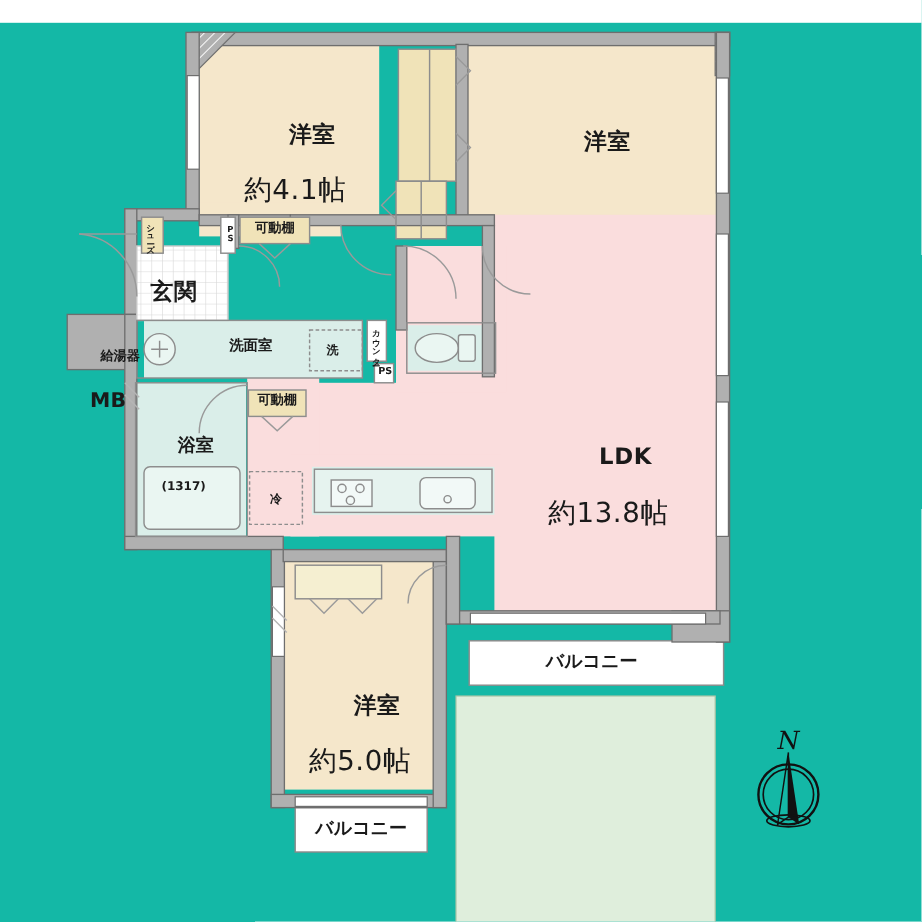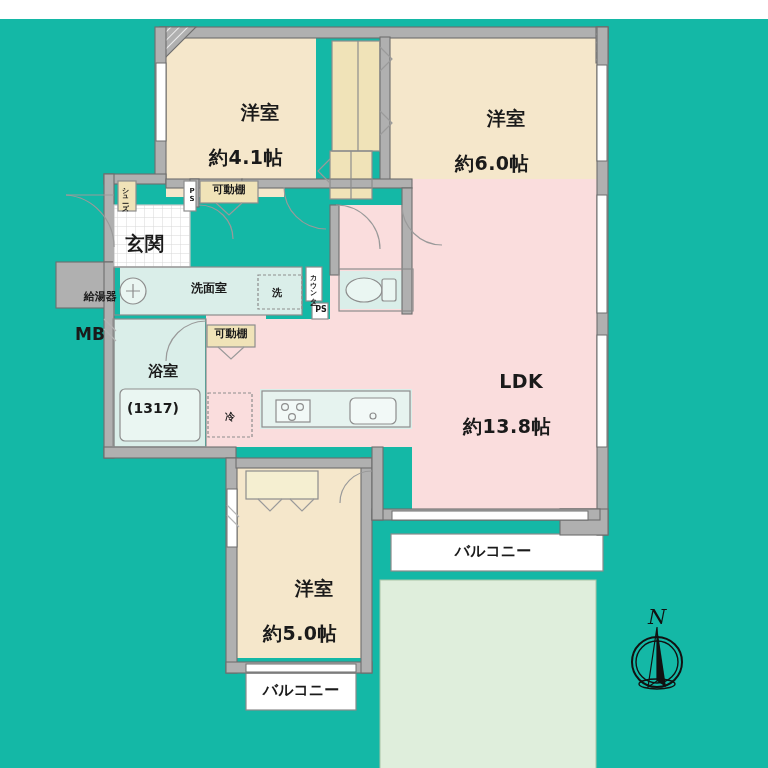--- a/index.html
+++ b/index.html
@@ -4,21 +4,21 @@
 <style>
   html,body{margin:0;padding:0;background:#ffffff;}
   body{width:768px;height:768px;overflow:hidden;
        font-family:"Liberation Sans","DejaVu Sans",sans-serif;}
   #stage{position:relative;width:768px;height:768px;background:#14b8a6;margin-top:19px;}
   #plan{position:absolute;left:0;top:0;width:768px;height:768px;}
   .lbl{position:absolute;text-align:center;color:#1a1a1a;
        font-family:"DejaVu Sans","Liberation Sans",sans-serif;
        line-height:1.18;white-space:pre;pointer-events:none;}
   .rm{font-size:19px;font-weight:700;letter-spacing:.5px;}
-  .rm .sub{display:block;font-size:19px;font-weight:700;}
+  .rm .sub{display:block;font-size:23px;font-weight:400;}
   .sm{font-size:13px;font-weight:700;}
   .xs{font-size:10px;font-weight:700;}
   .tiny{font-size:8px;font-weight:700;}
   .vert{writing-mode:vertical-rl;text-orientation:upright;font-size:7px;
         font-weight:700;letter-spacing:0px;line-height:1;}
   .nlab{position:absolute;font-family:"DejaVu Serif","Liberation Serif",serif;
         font-size:21px;font-style:italic;color:#111;}
 </style>
 </head>
 <body>
@@ -179,40 +179,39 @@
     </g>
   </svg>
 
   <div class="lbl rm" style="left:186px;top:60px;width:120px;">
     <span>洋室</span>
     <span class="sub">約4.1帖</span>
   </div>
 
   <div class="lbl rm" style="left:432px;top:66px;width:120px;">
     <span>洋室</span>
-    <span class="sub">約6.0帖</span>
   </div>
 
   <div class="lbl rm" style="left:442px;top:329px;width:130px;">
     <span>LDK</span>
     <span class="sub">約13.8帖</span>
   </div>
 
   <div class="lbl rm" style="left:240px;top:536px;width:120px;">
     <span>洋室</span>
     <span class="sub">約5.0帖</span>
   </div>
 
 
   <div class="lbl rm" style="left:107px;top:213px;width:76px;">玄関</div>
   <div class="lbl sm" style="left:167px;top:262px;width:84px;font-size:12px;">洗面室</div>
 
   <div class="lbl" style="left:114px;top:324px;width:78px;">
     <span class="sm" style="font-size:15px;">浴室</span>
-    <span class="sm" style="display:block;font-size:14px;">(1317)</span>
+    <span class="sm" style="display:block;font-size:10px;">(1317)</span>
   </div>
 
   <div class="lbl sm" style="left:246px;top:663px;width:110px;font-size:15px;">バルコニー</div>
   <div class="lbl sm" style="left:418px;top:524px;width:150px;font-size:15px;">バルコニー</div>
 
   <div class="lbl" style="left:60px;top:248px;width:60px;">
     <span class="xs" style="font-size:11px;">給湯器</span>
     <span class="xs" style="display:block;font-size:17px;">MB</span>
   </div>
 

